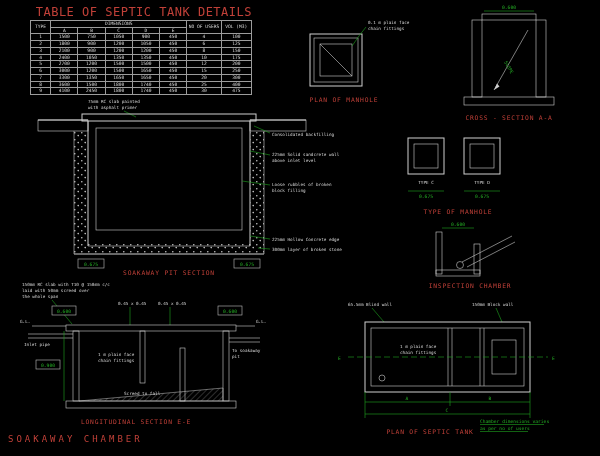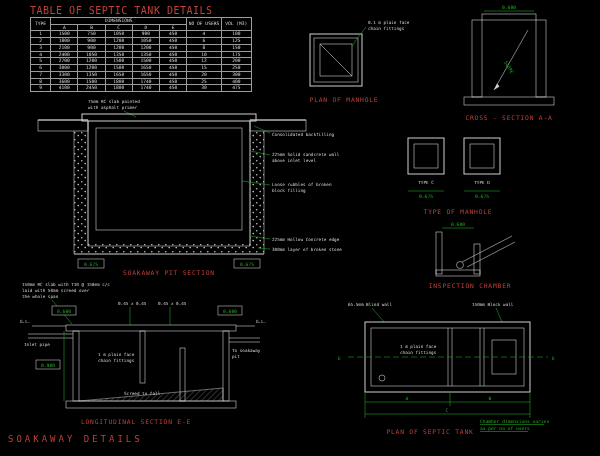--- a/index.html
+++ b/index.html
@@ -10,21 +10,21 @@
   svg.sect{overflow:visible}
   svg text{font-family:"DejaVu Sans Mono",monospace}
   .ln{stroke:#cfcfcf;stroke-width:1;fill:none}
   .thin{stroke-width:0.6}
   .gln{stroke:#1fa51f;stroke-width:0.6;fill:none}
   .gdash{stroke:#1fa51f;stroke-width:0.6;fill:none;stroke-dasharray:6 3}
   .dbox{stroke:#bfbfbf;stroke-width:0.6;fill:#000}
   .w{fill:#d8d8d8;font-size:4.3px}
   .g{fill:#25b025;font-size:4.6px}
   .r{fill:#c04038;font-size:6.3px;letter-spacing:0.8px}
-  .tbl-title{color:#c04038;font-size:10px;text-align:left;letter-spacing:0.5px;margin-bottom:1px}
+  .tbl-title{color:#c04038;font-size:12px;text-align:right;letter-spacing:0.5px;margin-bottom:1px}
   .cad-table{border-collapse:collapse;width:100%;table-layout:fixed}
   .cad-table th,.cad-table td{border:1px solid #9c9c9c;color:#d8d8d8;font-size:4.6px;
        font-weight:normal;text-align:center;padding:0;line-height:1.25;overflow:hidden}
   .green-th{color:#25b025}
   #footer-title{position:absolute;left:8px;top:434px;color:#c04038;font-size:9px;letter-spacing:3px}
 </style>
 </head>
 <body>
 
 <div id="canvas">
@@ -356,15 +356,15 @@
     <text x="77" y="104" class="g" text-anchor="middle">A</text>
     <text x="160" y="104" class="g" text-anchor="middle">B</text>
     <text x="117" y="116" class="g" text-anchor="middle">C</text>
     <text x="150" y="127" class="g">Chamber dimensions varies</text>
     <line x1="150" y1="128.5" x2="214" y2="128.5" class="gln"></line>
     <text x="150" y="134" class="g">as per no of users</text>
     <line x1="150" y1="135.5" x2="198" y2="135.5" class="gln"></line>
     <text x="100" y="138" class="r" text-anchor="middle">PLAN OF SEPTIC TANK</text>
   </svg>
 
-  <div id="footer-title">SOAKAWAY DETAILS</div>
+  <div id="footer-title">SOAKAWAY CHAMBER</div>
 
 </div>
 
 </body></html>

